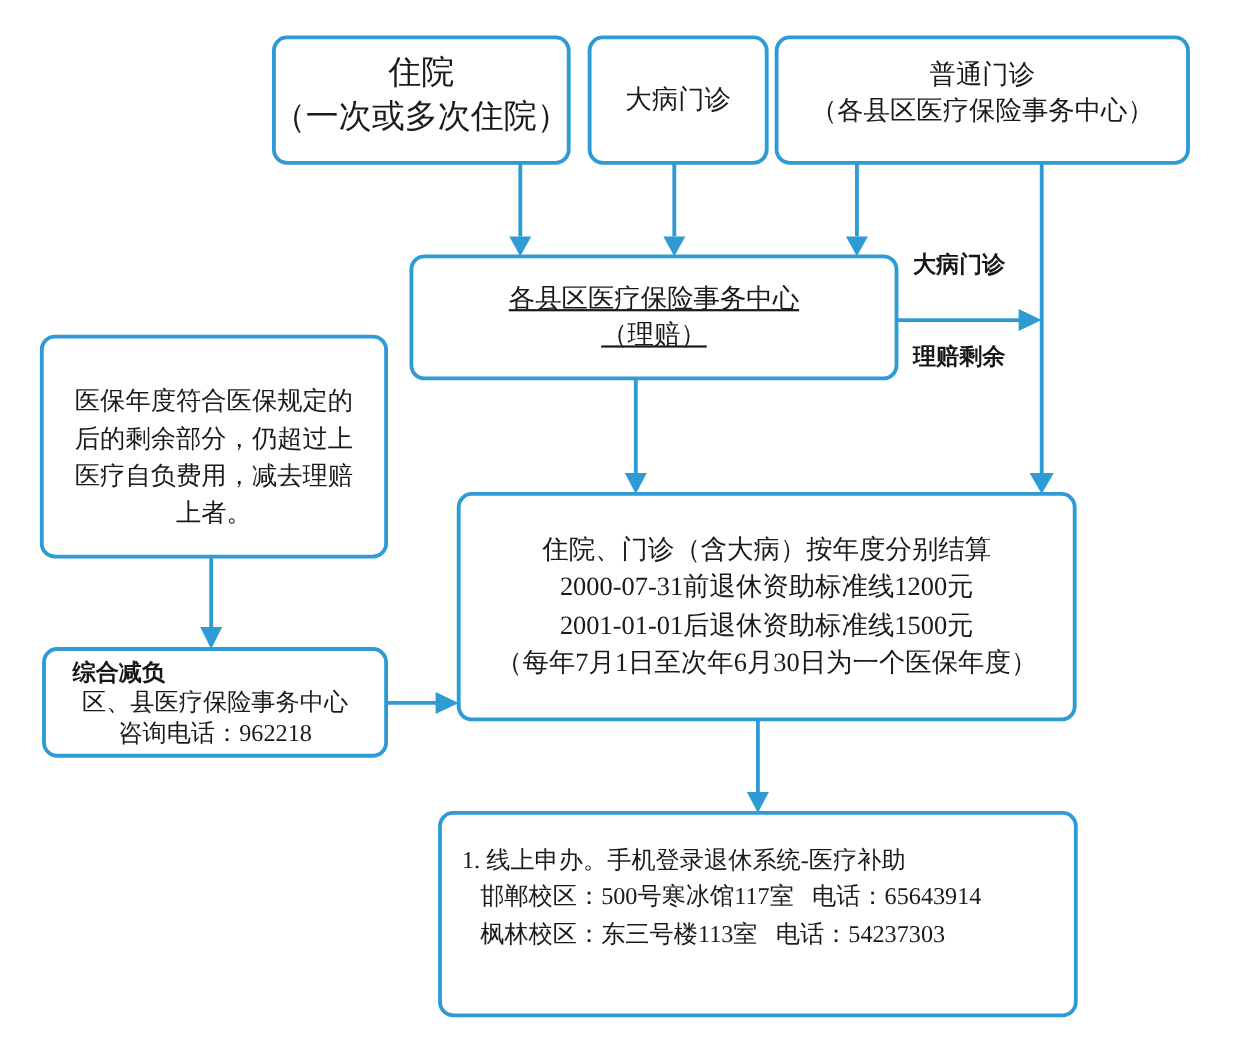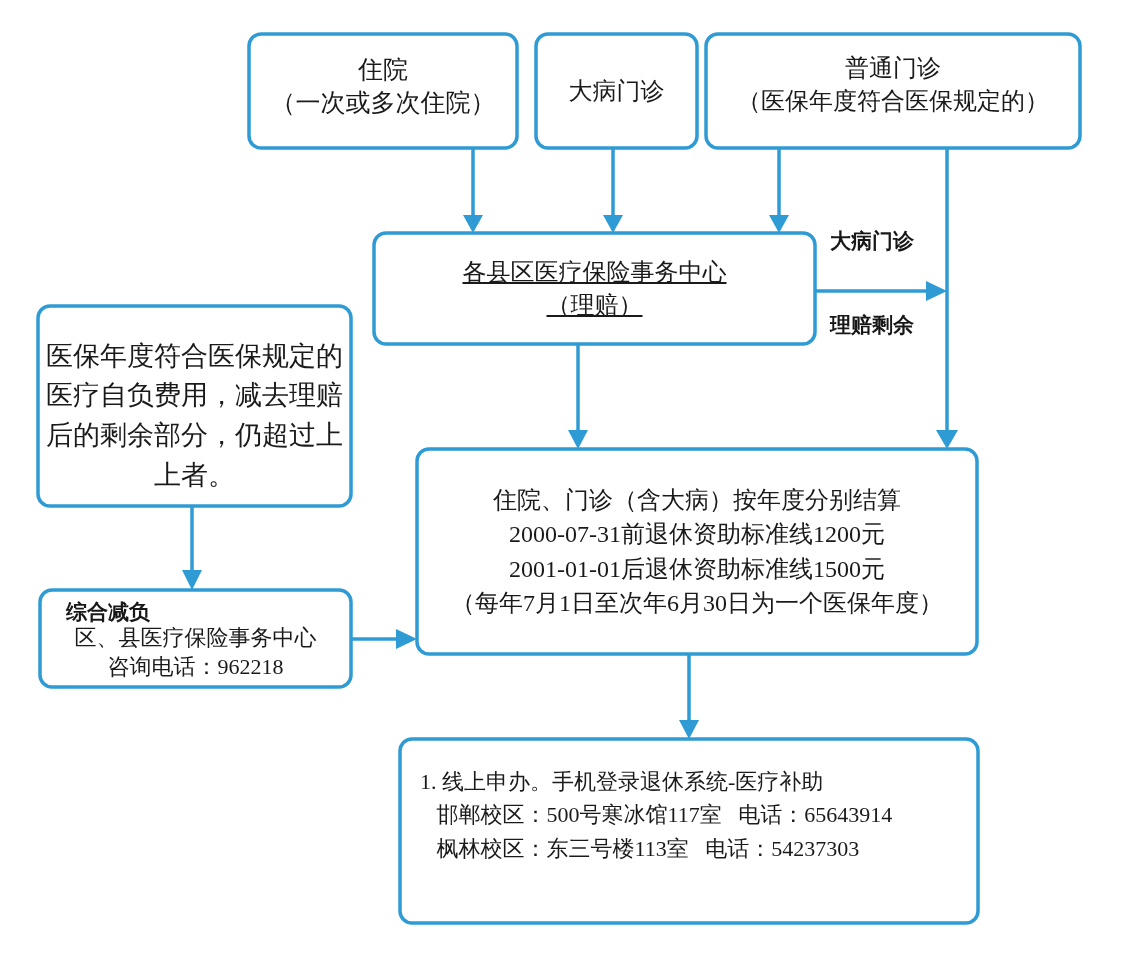--- a/index.html
+++ b/index.html
@@ -126,43 +126,43 @@
       <polygon class="arrow-head" points="396,629 396,649 417,639"></polygon>
     </g>
 
     <g>
       <path class="conn" d="M 689 654 L 689 722"></path>
       <polygon class="arrow-head" points="679,720 699,720 689,739"></polygon>
     </g>
 
   </svg>
 
-  <div class="node-text center" style="left:255px; top:34px; width:256px; height:104px; font-size:25px;">
+  <div class="node-text center" style="left:255px; top:34px; width:256px; height:104px; font-size:30px;">
     <span class="ln">住院</span>
     <span class="ln">（一次或多次住院）</span>
   </div>
 
   <div class="node-text center" style="left:540px; top:34px; width:153px; height:114px; font-size:24px;">
     <span class="ln">大病门诊</span>
   </div>
 
   <div class="node-text center" style="left:710px; top:34px; width:366px; height:101px; font-size:24px;">
     <span class="ln">普通门诊</span>
-    <span class="ln">（医保年度符合医保规定的）</span>
+    <span class="ln">（各县区医疗保险事务中心）</span>
   </div>
 
   <div class="node-text center" style="left:380px; top:233px; width:429px; height:111px; font-size:24px;text-decoration:underline;">
     <span class="ln">各县区医疗保险事务中心</span>
     <span class="ln">（理赔）</span>
   </div>
 
-  <div class="node-text center" style="left:46px; top:306px; width:297px; height:220px; font-size:27px; line-height:1.47;">
+  <div class="node-text center" style="left:46px; top:306px; width:297px; height:220px; font-size:23px; line-height:1.47;">
     <span class="ln">医保年度符合医保规定的</span>
+    <span class="ln">后的剩余部分，仍超过上</span>
     <span class="ln">医疗自负费用，减去理赔</span>
-    <span class="ln">后的剩余部分，仍超过上</span>
     <span class="ln">上者。</span>
   </div>
 
   <div class="node-text center" style="left:46px; top:590px; width:299px; height:124px; font-size:22px;">
     <span class="ln">区、县医疗保险事务中心</span>
     <span class="ln">咨询电话：962218</span>
   </div>
 
   <div class="node-text center" style="left:423px; top:449px; width:548px; height:205px; font-size:24px; line-height:1.42;">
     <span class="ln">住院、门诊（含大病）按年度分别结算</span>

